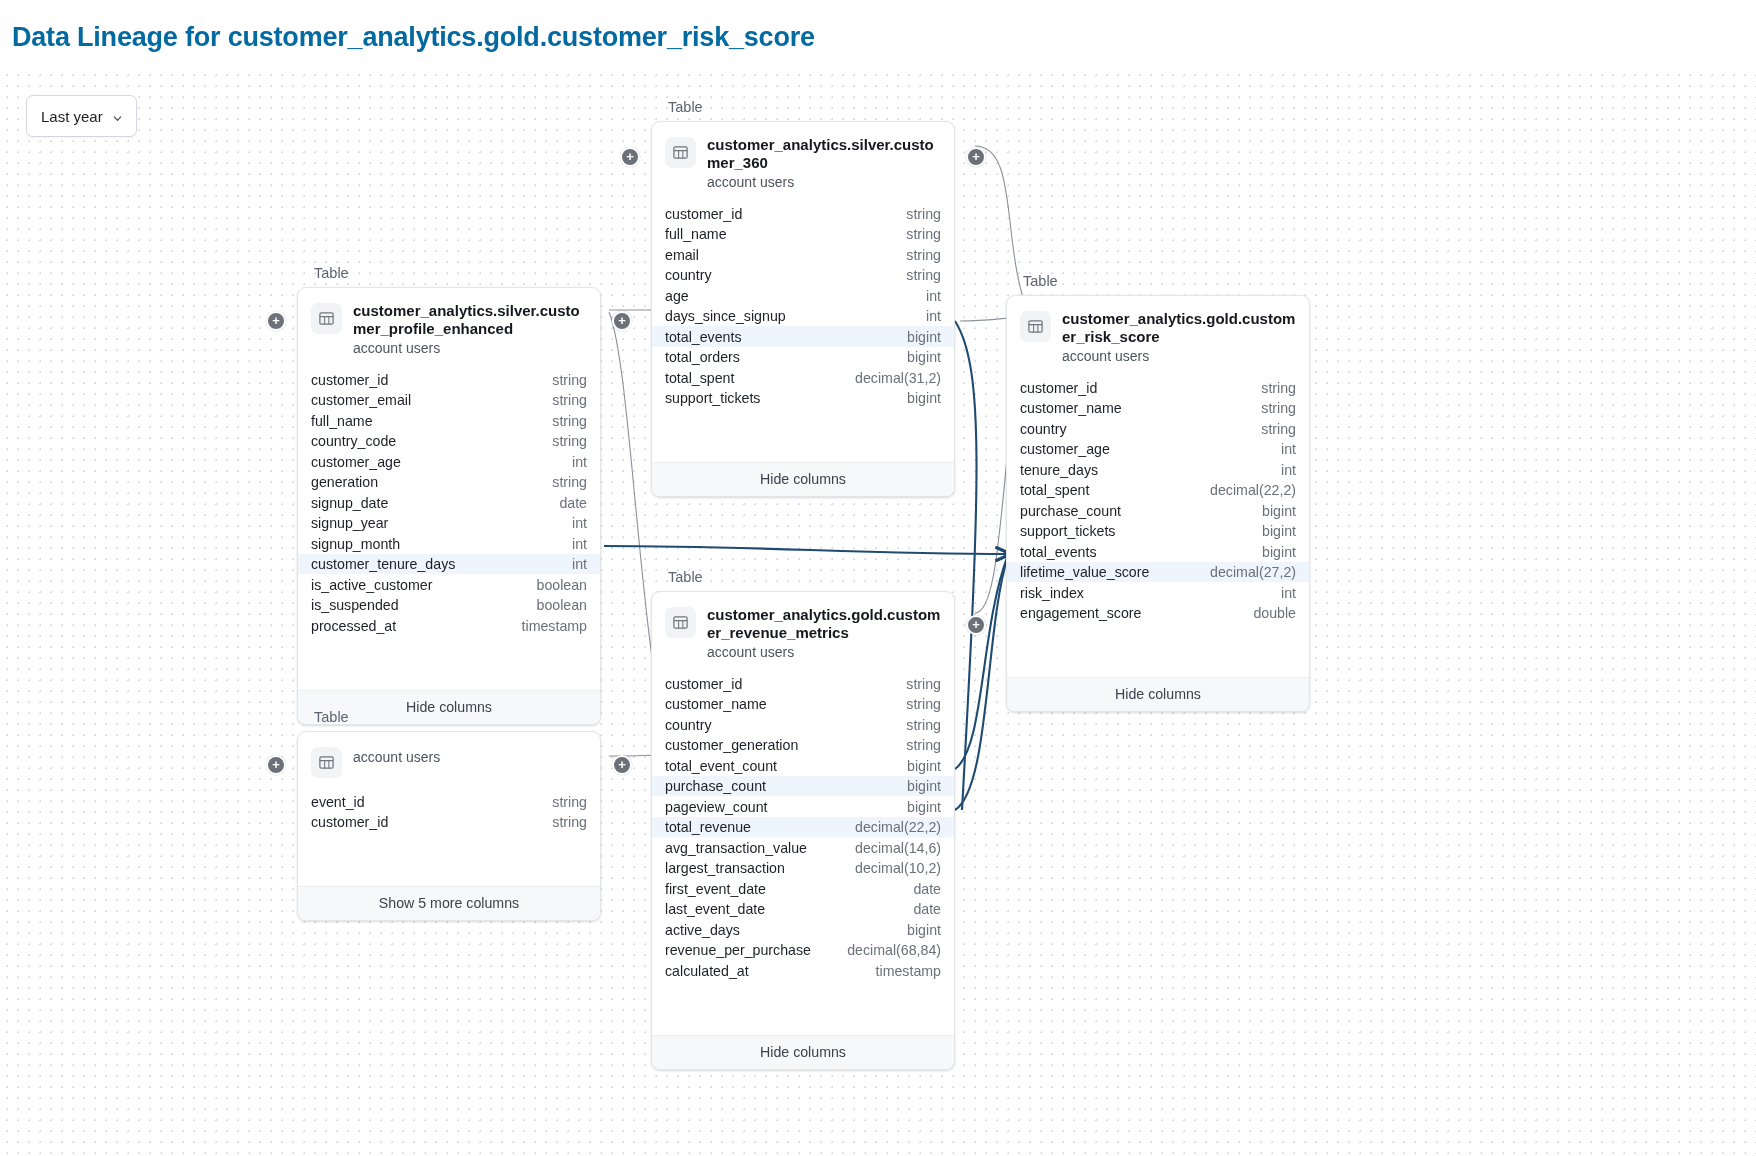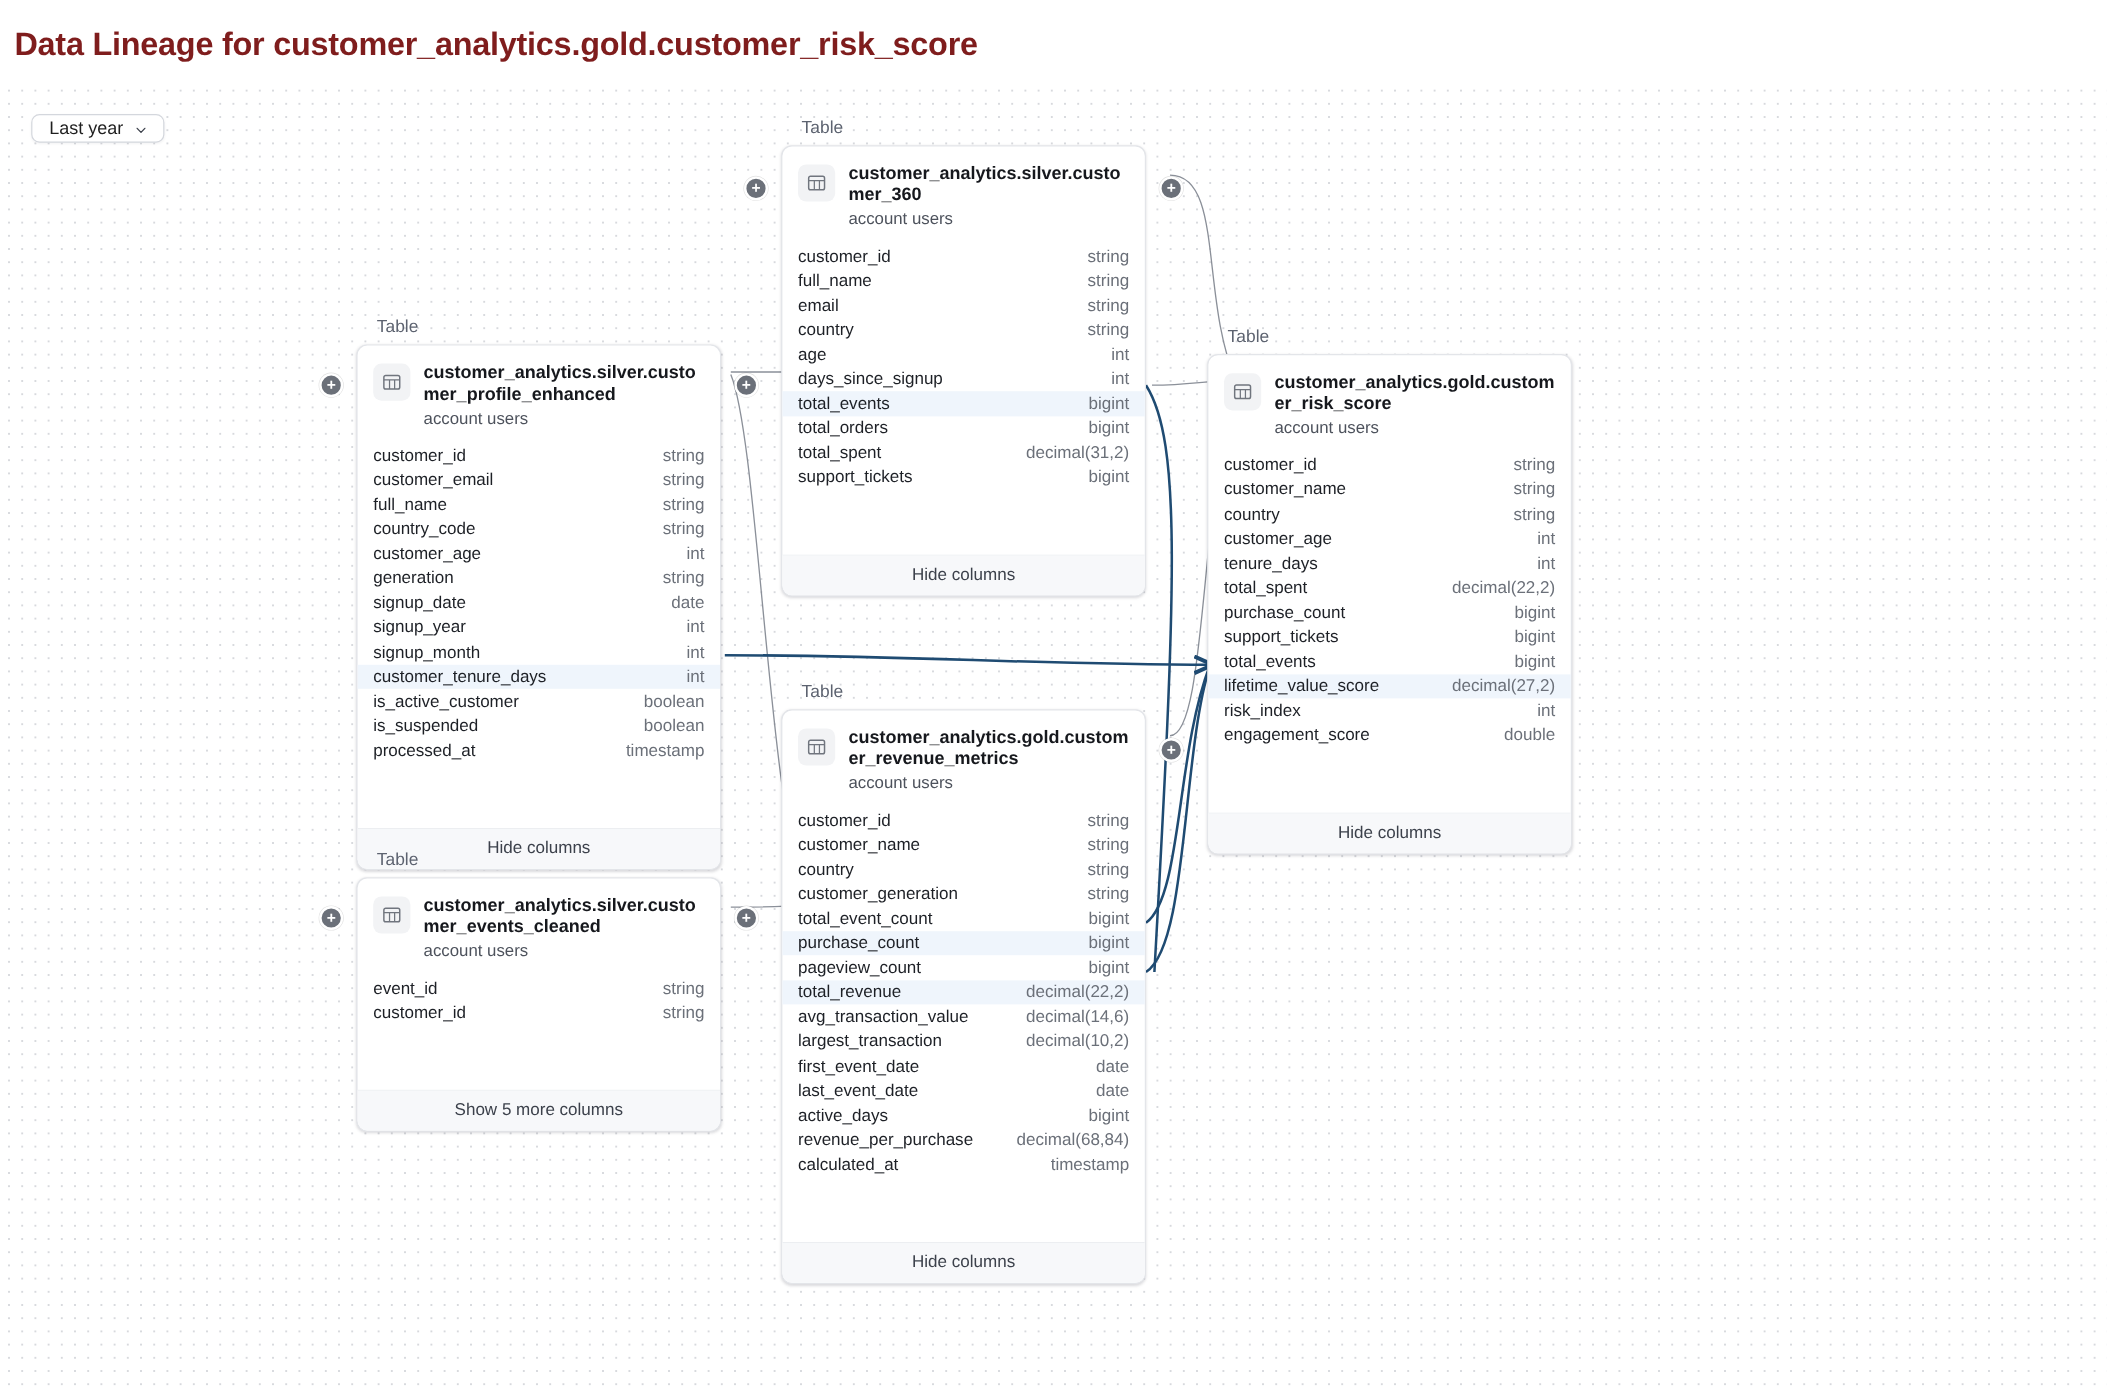--- a/index.html
+++ b/index.html
@@ -8,21 +8,21 @@
     background: #ffffff;
     font-family: "Liberation Sans", sans-serif;
     overflow: hidden;
   }
 
   #page-title {
     position: absolute;
     left: 12px; top: 22px;
     font-size: 27px;
     font-weight: bold;
-    color: #7f1d1d;
+    color: #0369a1;
     letter-spacing: -0.2px;
     white-space: nowrap;
   }
 
   
   #canvas {
     position: absolute;
     left: 0; top: 68px;
     width: 1756px; height: 1088px;
     background-color: #ffffff;
@@ -32,21 +32,21 @@
     overflow: hidden;
   }
 
   #edges { position: absolute; left: 0; top: 0; width: 1756px; height: 1088px; }
 
   
   #time-range {
     position: absolute;
     left: 26px; top: 27px;
     display: flex; align-items: center; gap: 9px;
-    height: 24px;
+    height: 42px;
     padding: 0 14px;
     background: #ffffff;
     border: 1px solid #d4d7dd;
     border-radius: 7px;
     font-size: 15px;
     color: #1f1f1f;
     cursor: pointer;
     box-shadow: 0 1px 2px rgba(16,24,40,.05);
     z-index: 40;
   }
@@ -331,21 +331,20 @@
         <span>+</span>
       </div>
     <div class="node-head">
       <div class="tbl-icon">
         <svg viewBox="0 0 18 18" width="17" height="17">
             <rect x="2" y="3" width="14" height="12" rx="1.6" fill="none" stroke="#70757e" stroke-width="1.3"></rect>
             <path d="M2,7 H16 M7,7 V15 M11.5,7 V15" stroke="#70757e" stroke-width="1.1" fill="none"></path>
           </svg>
       </div>
       <div class="head-text">
-        <div class="node-title">customer_analytics.silver.customer_events_cleaned</div>
         <div class="node-sub">account users</div>
       </div>
     </div>
     <div class="cols">
         <div class="col-row">
           <span class="col-name">event_id</span>
           <span class="col-type">string</span>
         </div>
         <div class="col-row">
           <span class="col-name">customer_id</span>

